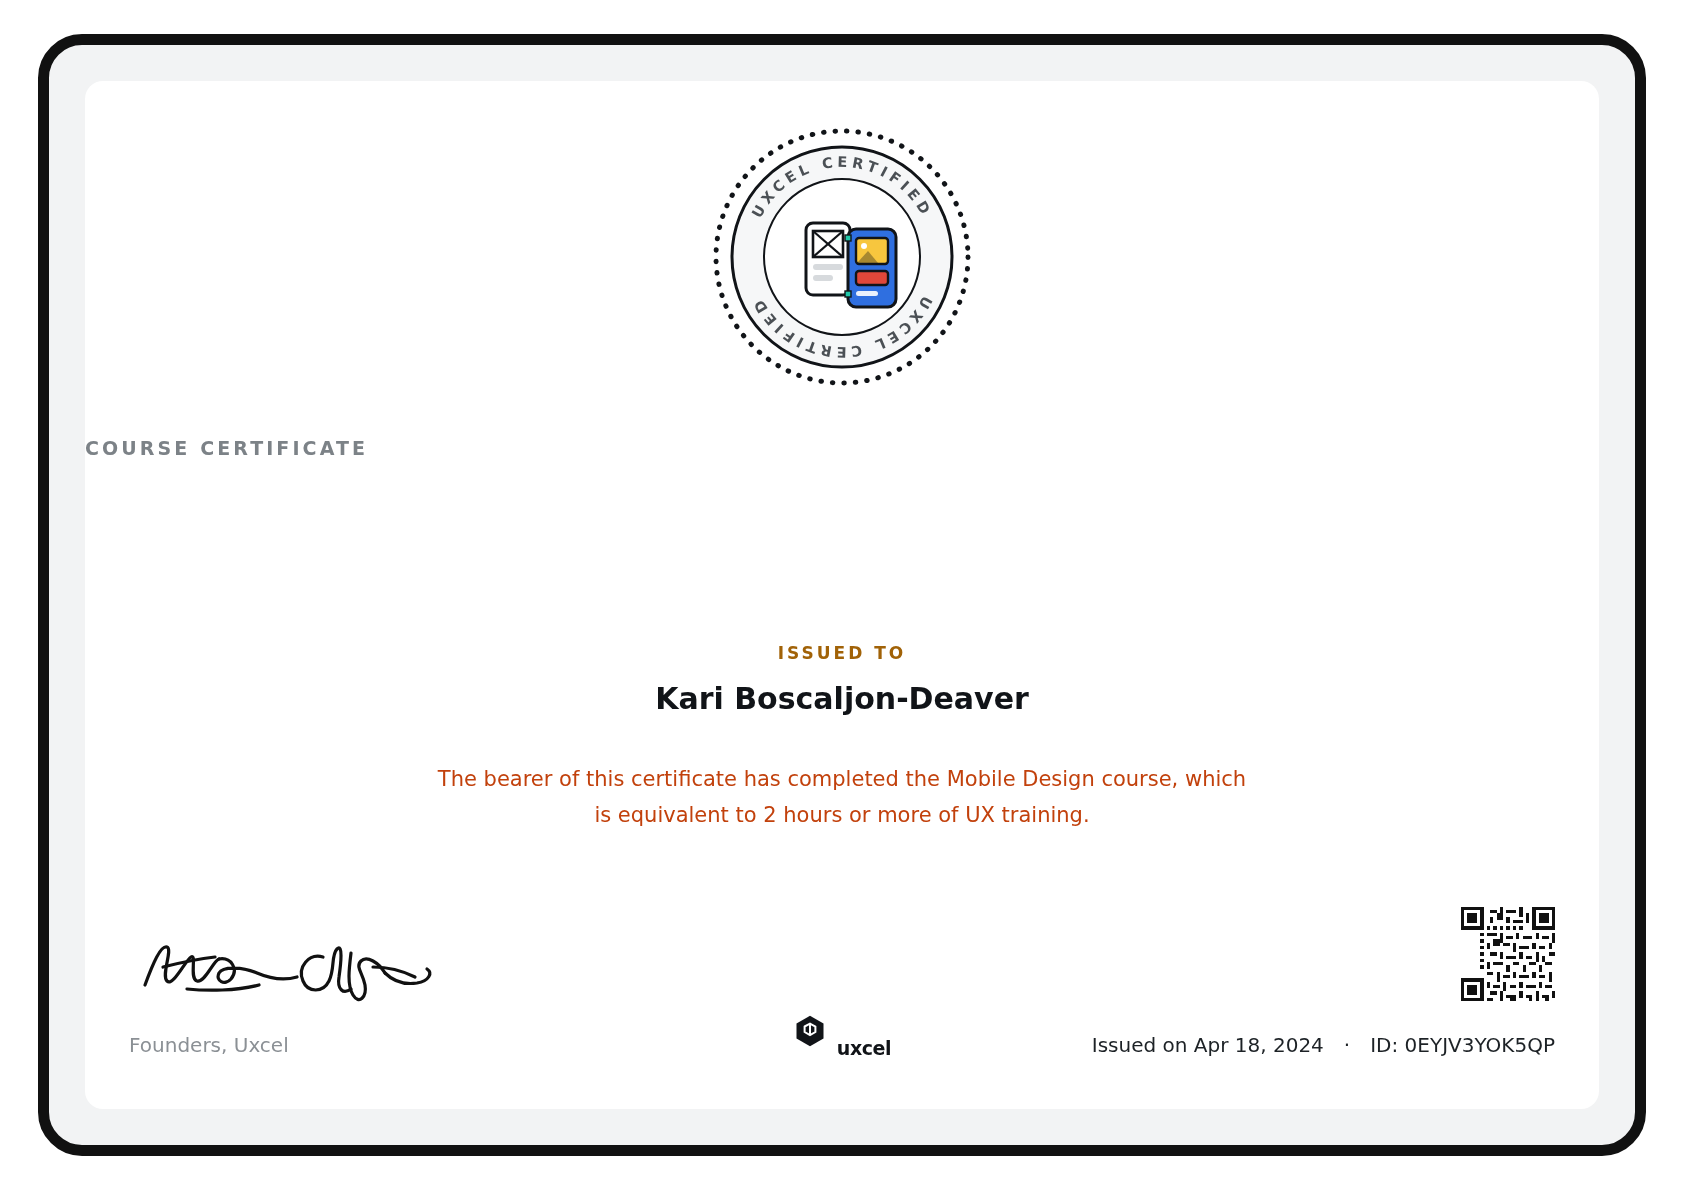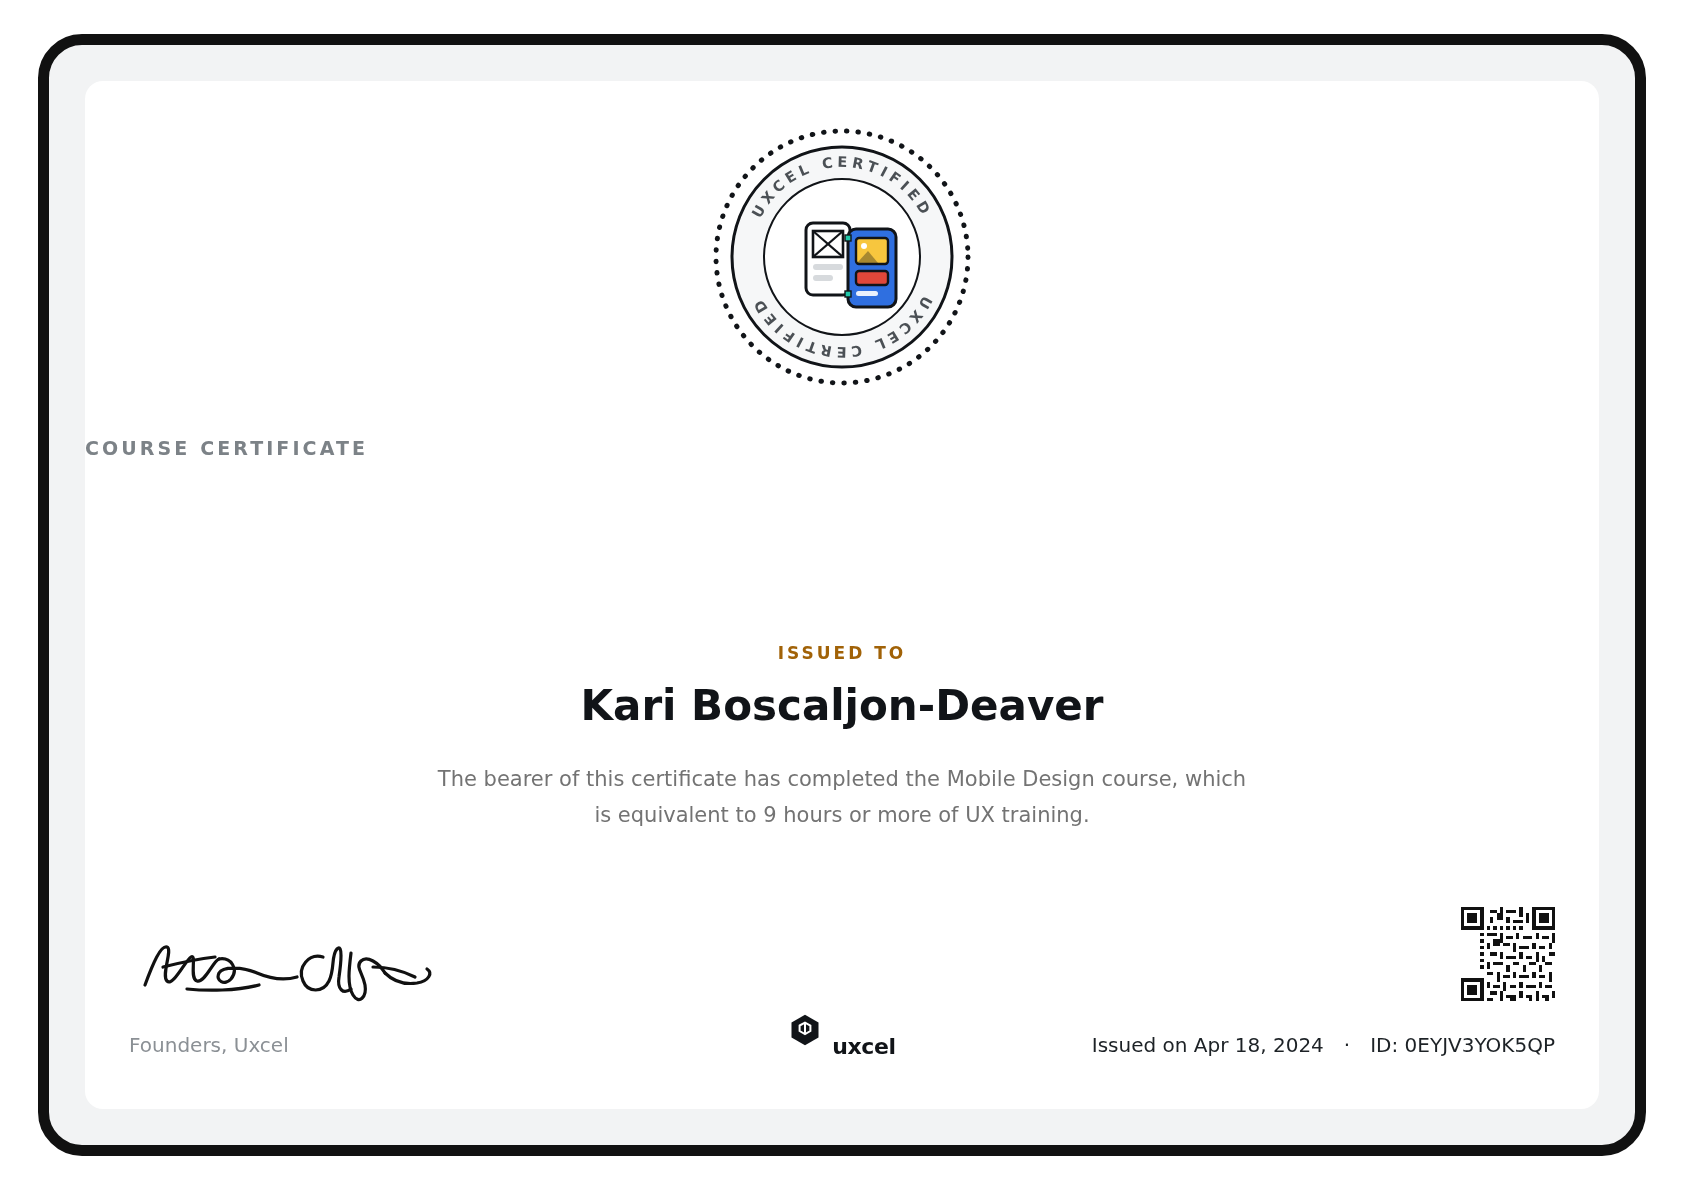--- a/index.html
+++ b/index.html
@@ -81,34 +81,34 @@
     font-size: 17px;
     letter-spacing: 3px;
     font-weight: 700;
     color: #a16207;
   }
   .recipient {
     position: absolute;
     top: 600px;
     left: 0; right: 0;
     text-align: center;
-    font-size: 42px;
+    font-size: 30px;
     font-weight: 700;
     color: #111418;
   }
   .blurb {
     position: absolute;
     top: 680px;
     left: 50%;
     transform: translateX(-50%);
     width: 900px;
     text-align: center;
     font-size: 21px;
     line-height: 36px;
-    color: #737373;
+    color: #c2410c;
   }
 
   
   .signatures {
     position: absolute;
     left: 42px;
     bottom: 96px;
     width: 330px;
     height: 90px;
   }
@@ -126,21 +126,21 @@
     position: absolute;
     bottom: 50px;
     left: 0; right: 0;
     display: flex;
     align-items: center;
     justify-content: center;
     gap: 10px;
   }
   .brand-mark { width: 34px; height: 34px; display:block; }
   .brand-name {
-    font-size: 22px;
+    font-size: 19px;
     font-weight: 700;
     color: #111418;
     letter-spacing: -0.4px;
     margin-top: 34px;
   }
 
   .meta {
     position: absolute;
     right: 44px;
     bottom: 52px;
@@ -212,21 +212,21 @@
             </g>
           </svg>
         </div>
       </div>
 
       <div class="eyebrow">COURSE CERTIFICATE</div>
       <div class="issued-to-label">ISSUED TO</div>
       <div class="recipient">Kari Boscaljon-Deaver</div>
       <div class="blurb">
         <div>The bearer of this certificate has completed the Mobile Design course, which</div>
-        <div>is equivalent to 9 hours or more of UX training.</div>
+        <div>is equivalent to 2 hours or more of UX training.</div>
       </div>
 
       <div class="signatures">
         <svg viewBox="0 0 330 90" width="330" height="90" aria-hidden="true">
           <g fill="none" stroke="#111111" stroke-width="3.2" stroke-linecap="round" stroke-linejoin="round">
             <path d="M18 62 C 26 40, 34 22, 40 24 C 46 26, 34 52, 40 58 C 46 64, 58 38, 64 34 C 70 30, 62 56, 70 58 C 78 60, 86 38, 92 36"></path>
             <path d="M36 44 C 52 40, 70 36, 88 34"></path>
             <path d="M92 36 C 104 34, 112 46, 104 56 C 98 63, 88 58, 92 50 C 96 43, 116 44, 130 50 C 144 56, 156 58, 170 54"></path>
             <path d="M60 66 C 80 68, 110 68, 132 62"></path>
             <path d="M196 34 C 182 30, 170 44, 176 58 C 181 70, 196 70, 202 58 C 208 46, 204 32, 210 26 C 216 20, 214 40, 212 54 C 210 66, 216 72, 224 66"></path>

